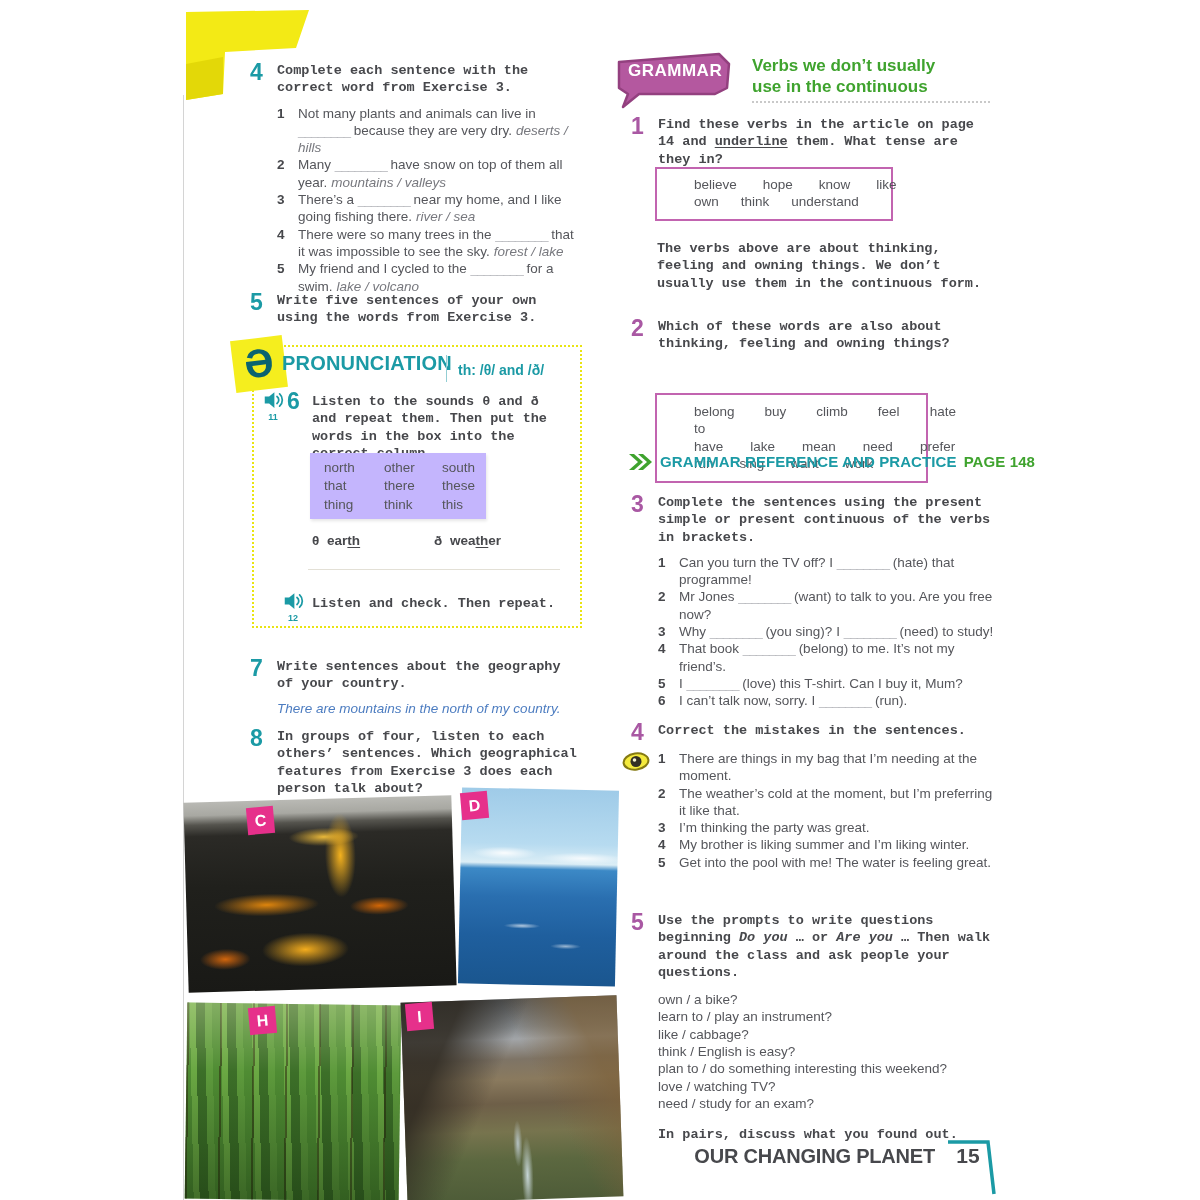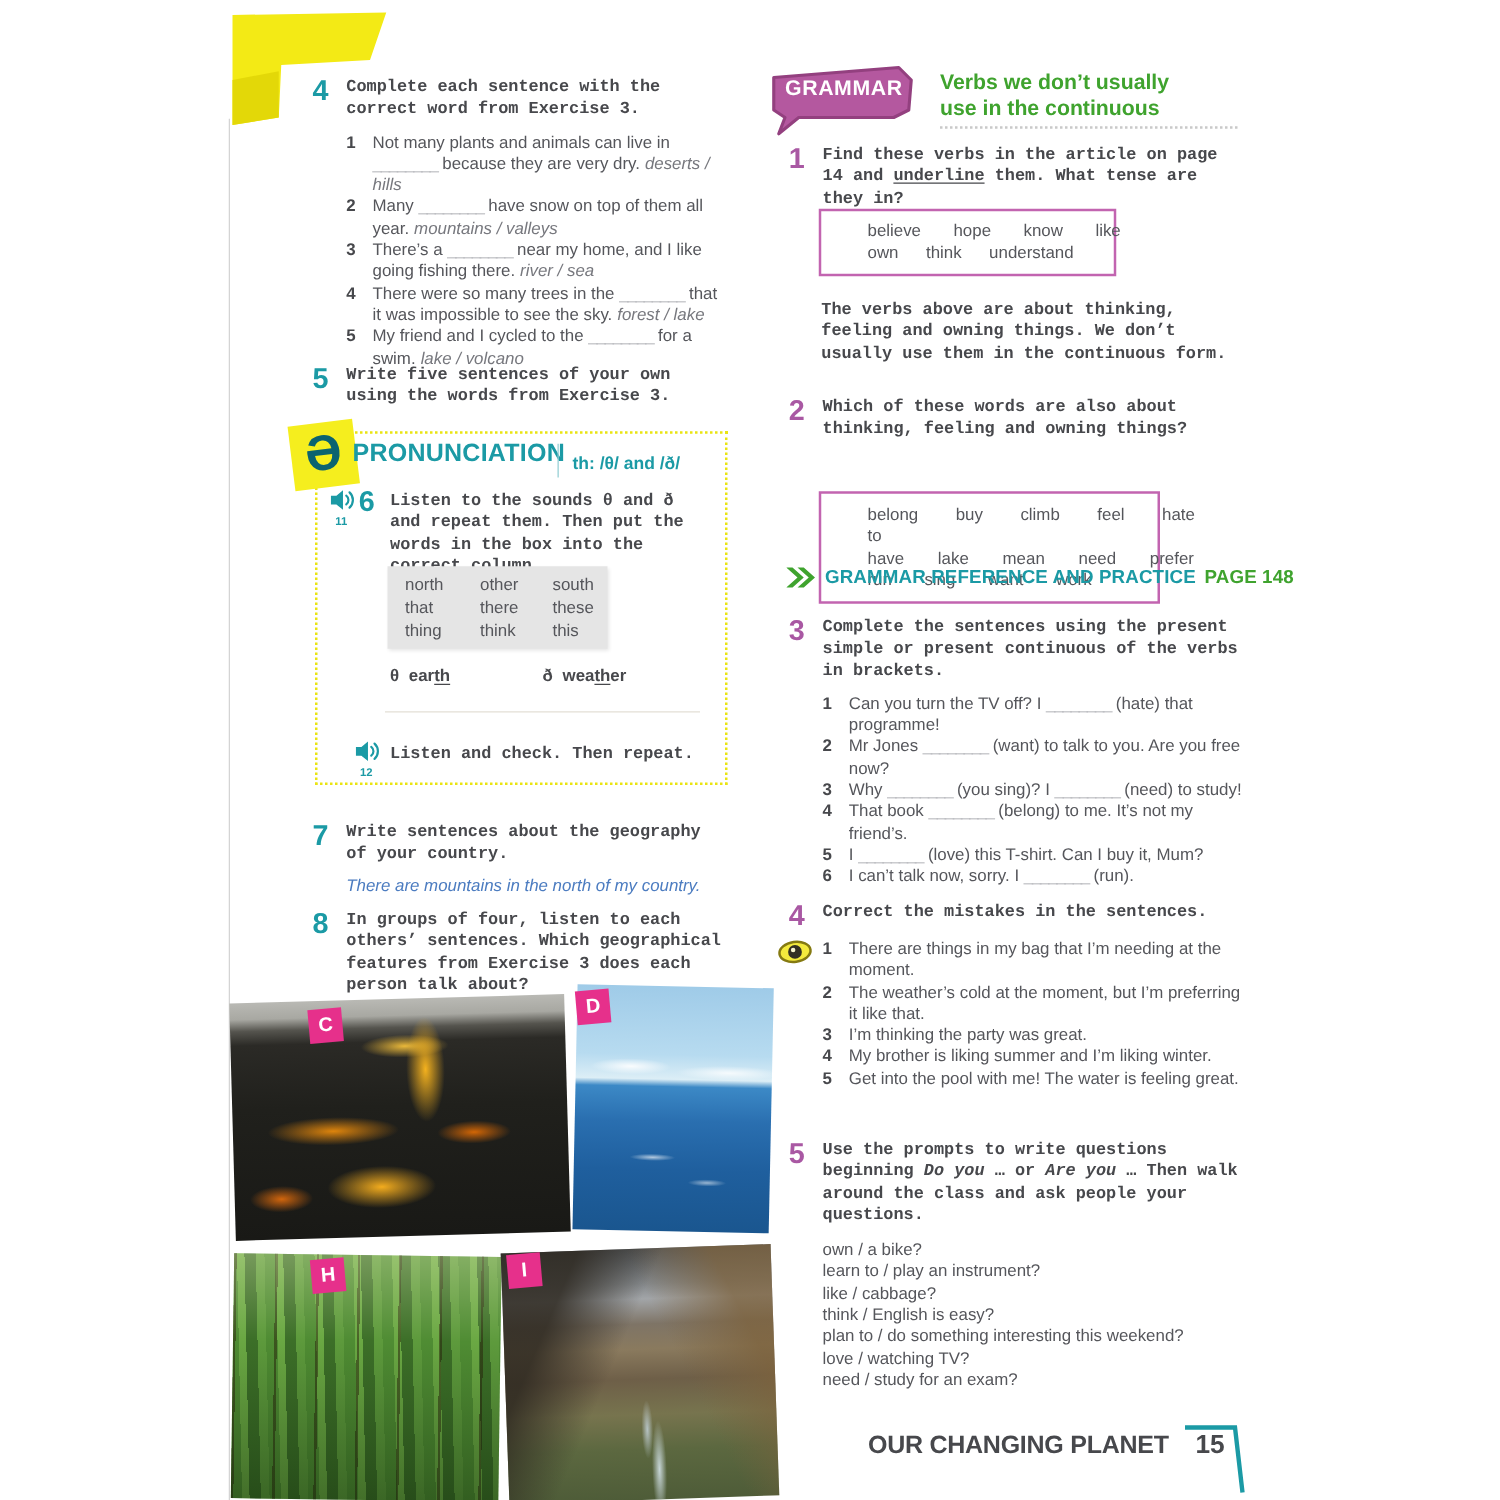--- a/index.html
+++ b/index.html
@@ -32,21 +32,21 @@
 
   
   .pronbox { left:252px; top:345px; width:330px; height:283px; border:2px dotted #e9e412; background:#fff; }
   .schwa-badge { left:-21px; top:-9px; width:52px; height:52px; background:#f5ee1e; transform:rotate(-7deg);
     display:flex; align-items:center; justify-content:center; font-size:40px; font-weight:700; color:#0b6370; }
   .pron-title { left:28px; top:8px; font-size:20px; font-weight:700; letter-spacing:.2px; color:#1b9aa5; }
   .pron-div { left:192px; top:8px; width:1px; height:27px; background:#93ced4; }
   .pron-sub { left:204px; top:15px; font-size:14px; font-weight:700; color:#1b9aa5; }
   .audio { width:22px; text-align:center; }
   .audio .num { font-size:9px; font-weight:700; color:#1b9aa5; line-height:9px; display:block; }
-  .wordbox3 { left:56px; top:106px; width:176px; padding:6px 0 6px 14px; background:#e5e5e5;
+  .wordbox3 { left:56px; top:106px; width:176px; padding:6px 0 6px 14px; background:#c4b5fd;
     box-shadow:1px 2px 3px rgba(0,0,0,.10); display:grid; grid-template-columns:60px 58px 50px; row-gap:1px; }
   .ansline { left:54px; top:222px; width:252px; border-bottom:1px solid #e3e0d6; }
 
   
   .photo { position:absolute; }
   .photo-c { left:186px; top:799px; width:268px; height:190px; transform:rotate(-1.6deg);
     background:
       radial-gradient(ellipse 22px 60px at 58% 30%, rgba(255,185,30,.95), rgba(255,140,0,0) 70%),
       radial-gradient(ellipse 50px 13px at 52% 20%, rgba(255,200,60,.9), rgba(255,140,0,0) 70%),
       radial-gradient(ellipse 75px 16px at 30% 55%, rgba(255,150,10,.85), rgba(255,140,0,0) 70%),
@@ -359,20 +359,21 @@
     </div>
     <div style="margin:10px 0 0 27px;">
       <div>own / a bike?</div>
       <div>learn to / play an instrument?</div>
       <div>like / cabbage?</div>
       <div>think / English is easy?</div>
       <div>plan to / do something interesting this weekend?</div>
       <div>love / watching TV?</div>
       <div>need / study for an exam?</div>
     </div>
+    <p class="t" style="margin:14px 0 0 27px;">In pairs, discuss what you found out.</p>
   </section>
 
   <div class="abs footer-title">OUR CHANGING PLANET</div>
   <div class="abs footer-num">15</div>
   <svg class="abs" style="left:944px; top:1136px;" width="54" height="62" viewBox="0 0 54 62">
     <polyline points="4,6 44,6 50,58" fill="none" stroke="#1b9aa5" stroke-width="3.5"></polyline>
   </svg>
 
 </div>
 

